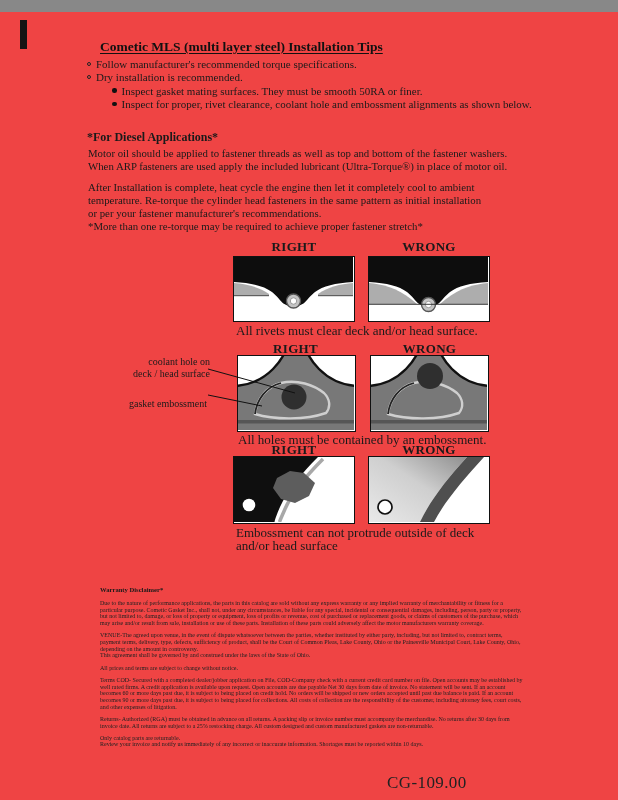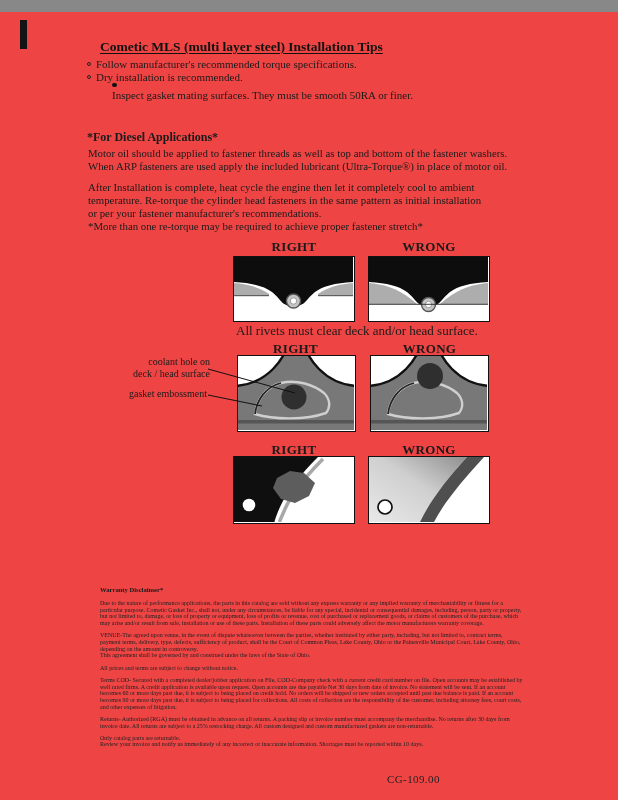--- a/index.html
+++ b/index.html
@@ -10,21 +10,21 @@
     font-family:Liberation Serif, serif; color:#1a1a1a;
   }
   .crop-mark { position:absolute; left:20px; top:8px; width:7px; height:29px; background:#141414; }
   .doc-title {
     position:absolute; left:100px; top:27px;
     font-size:13.5px; font-weight:bold; color:#111;
     text-decoration:underline; text-underline-offset:2px;
   }
   .bullets { position:absolute; left:87px; top:46px; font-size:11px; line-height:13.4px; white-space:nowrap; }
   .b-row { display:flex; align-items:baseline;text-align:right; }
-  .b-row.sub { padding-left:25px;flex-direction:column; }
+  .b-row.sub { padding-left:25px; }
   .marker-o {
     width:4px; height:4px; border:1px solid #222; border-radius:50%;
     display:inline-block; margin-right:5px; flex:0 0 auto; position:relative; top:-2px;
   }
   .marker-f {
     width:4.5px; height:4.5px; background:#111; border-radius:50%;
     display:inline-block; margin-right:5px; flex:0 0 auto; position:relative; top:-2px;
   }
   .diesel-head { position:absolute; left:87px; top:118px; font-size:12px; font-weight:bold; }
   .para { position:absolute; left:88px; font-size:10.8px; line-height:13.2px; white-space:pre-line; width:486px; }
@@ -36,21 +36,21 @@
   .dbox { position:absolute; border:1.5px solid #111; background:#fff; }
   .dbox svg { display:block; }
   .caption { position:absolute; font-size:13px; line-height:12.5px; white-space:pre-line; }
 
   .annot { position:absolute; font-size:10px; line-height:11.5px; text-align:right; white-space:pre-line; }
   .leader-overlay { position:absolute; left:205px; top:350px; width:100px; height:50px; z-index:6; pointer-events:none; }
 
   .legal { position:absolute; left:100px; top:574px; width:424px; }
   .legal-head { font-size:6.6px; font-weight:bold; margin-bottom:7px; }
   .legal p { font-size:6px; line-height:6.7px; margin-bottom:5.5px; white-space:pre-line; color:#222; }
-  .footer-code { position:absolute; left:387px; top:761px; font-size:11px; letter-spacing:0.4px; color:#222; }
+  .footer-code { position:absolute; left:387px; top:761px; font-size:17px; letter-spacing:0.4px; color:#222; }
 </style>
 </head>
 <body>
 
 <div class="page">
 
   <div class="crop-mark"></div>
 
   <div class="doc-title">Cometic MLS (multi layer steel) Installation Tips</div>
 
@@ -59,20 +59,24 @@
         <span class="marker-o"></span>
         <span>Follow manufacturer's recommended torque specifications.</span>
       </div>
     <div class="b-row">
         <span class="marker-o"></span>
         <span>Dry installation is recommended.</span>
       </div>
     <div class="b-row sub">
         <span class="marker-f"></span>
         <span>Inspect gasket mating surfaces.  They must be smooth 50RA or finer.</span>
+      </div>
+    <div class="b-row sub">
+        <span class="marker-f"></span>
+        <span>Inspect for proper, rivet clearance, coolant hole and embossment alignments as shown below.</span>
       </div>
   </div>
 
   <div class="diesel-head">*For Diesel Applications*</div>
   <div class="para p1">Motor oil should be applied to fastener threads as well as top and bottom of the fastener washers.
 When ARP fasteners are used apply the included lubricant (Ultra-Torque®) in place of motor oil.</div>
   <div class="para p2">After Installation is complete, heat cycle the engine then let it completely cool to ambient
 temperature. Re-torque the cylinder head fasteners in the same pattern as initial installation
 or per your fastener manufacturer's recommendations.</div>
   <div class="para p3">*More than one re-torque may be required to achieve proper fastener stretch*</div>
@@ -105,21 +109,21 @@
     </svg>
   </div>
 
   <div class="caption" style="left:236px; top:313px;">All rivets must clear deck and/or head surface.</div>
 
   <div class="dlabel" style="left:236px; top:329px; width:119px;">RIGHT</div>
   <div class="dlabel" style="left:370px; top:329px; width:119px;">WRONG</div>
 
   <div class="annot" style="left:110px; top:344px; width:100px;">coolant hole on
 deck / head surface</div>
-  <div class="annot" style="left:110px; top:376px; width:97px;">gasket embossment</div>
+  <div class="annot" style="left:110px; top:386px; width:97px;">gasket embossment</div>
 
   <svg class="leader-overlay" viewBox="0 0 100 50">
     <line x1="3" y1="7" x2="90" y2="31" stroke="#111" stroke-width="1"></line>
     <line x1="3" y1="33" x2="57" y2="44" stroke="#111" stroke-width="1"></line>
   </svg>
 
   <div class="dbox" style="left:237px; top:343px; width:119px; height:77px;">
     <svg width="116" height="74" viewBox="0 0 116 74">
       <rect x="0" y="0" width="116" height="74" fill="#787878"></rect>
       <rect x="0" y="64" width="116" height="3.5" fill="#565656"></rect>
@@ -136,20 +140,21 @@
       <rect x="0" y="0" width="116" height="74" fill="#787878"></rect>
       <rect x="0" y="64" width="116" height="3.5" fill="#565656"></rect>
       <circle cx="-6" cy="-28" r="58" fill="#ffffff" stroke="#111" stroke-width="2.4"></circle>
       <circle cx="122" cy="-28" r="58" fill="#ffffff" stroke="#111" stroke-width="2.4"></circle>
       <path d="M17,58 C19,43 28,31 43,27 C59,23 76,29 86,37 C92,43 93,51 88,57 C68,64 37,64 17,58 Z" fill="none" stroke="#cfcfcf" stroke-width="2.4"></path>
       <path d="M17,58 C19,43 28,31 43,27" fill="none" stroke="#242424" stroke-width="1.8"></path>
       <circle cx="59" cy="20" r="13" fill="#2f2f2f"></circle>
     </svg>
   </div>
 
+  <div class="caption" style="left:238px; top:422px;">All holes must be contained by an embossment.</div>
 
   <div class="dlabel" style="left:233px; top:430px;">RIGHT</div>
   <div class="dlabel" style="left:368px; top:430px;">WRONG</div>
 
   <div class="dbox" style="left:233px; top:444px; width:122px; height:68px;">
     <svg width="119" height="65" viewBox="0 0 119 65">
       <rect x="0" y="0" width="119" height="65" fill="#ffffff"></rect>
       <path d="M0,0 H84 C68,16 53,34 46,50 C43,57 41.5,61 40.5,65 H0 Z" fill="#0f0f0f"></path>
       <path d="M89,2 C73,18 58,36 51,52 C48,59 46.5,62 45.5,65" fill="none" stroke="#a8a8a8" stroke-width="3.5"></path>
       <polygon points="43,21 56,14 70,16 81,26 75,39 61,46 47,42 39,31" fill="#5d5d5d"></polygon>
@@ -166,20 +171,22 @@
           <stop offset="100%" stop-color="#8f8f8f"></stop>
         </linearGradient>
       </defs>
       <rect x="0" y="0" width="119" height="65" fill="#ffffff"></rect>
       <path d="M0,0 L98,0 C77,23 61,44 51,65 L0,65 Z" fill="url(#bandgrad)"></path>
       <path d="M98,0 L115,0 C94,23 76,44 65,65 L51,65 C61,44 77,23 98,0 Z" fill="#4f4f4f"></path>
       <circle cx="16" cy="50" r="7" fill="#ffffff" stroke="#111" stroke-width="1.7"></circle>
     </svg>
   </div>
 
+  <div class="caption" style="left:236px; top:515px;">Embossment can not protrude outside of deck
+and/or head surface</div>
 
   <div class="legal">
     <div class="legal-head">Warranty Disclaimer*</div>
     <p>Due to the nature of performance applications, the parts in this catalog are sold without any express warranty or any implied warranty of merchantability or fitness for a particular purpose.  Cometic Gasket Inc., shall not, under any circumstances, be liable for any special, incidental or consequential damages, including, person, party or property, but not limited to, damage, or loss of property or equipment, loss of profits or revenue, cost of purchased or replacement goods, or claims of customers of the purchase, which may arise and/or result from sale, installation or use of these parts.  Installation of these parts could adversely affect the motor manufacturers warranty coverage.</p>
     <p>VENUE-The agreed upon venue, in the event of dispute whatsoever between the parties, whether instituted by either party, including, but not limited to, contract terms, payment terms, delivery, type, defects, sufficiency of product, shall be the Court of Common Pleas, Lake County, Ohio or the Painesville Municipal Court, Lake County, Ohio, depending on the amount in controversy.
 This agreement shall be governed by and construed under the laws of the State of Ohio.</p>
     <p>All prices and terms are subject to change without notice.</p>
     <p>Terms COD- Secured with a completed dealer/jobber application on File, COD-Company check with a current credit card number on file.  Open accounts may be established by well rated firms.  A credit application is available upon request.  Open accounts are due payable Net 30 days from date of invoice.  No statement will be sent.  If an account becomes 60 or more days past due, it is subject to being placed on credit hold.  No orders will be shipped or new orders accepted until past due balance is paid.  If an account becomes 90 or more days past due, it is subject to being placed for collections.  All costs of collection are the responsibility of the customer, including attorney fees, court costs, and other expenses of litigation.</p>
     <p>Returns- Authorized (RGA) must be obtained in advance on all returns.  A packing slip or invoice number must accompany the merchandise.  No returns after 30 days from invoice date.  All returns are subject to a 25% restocking charge.  All custom designed and custom manufactured gaskets are non-returnable.</p>
     <p>Only catalog parts are returnable.

